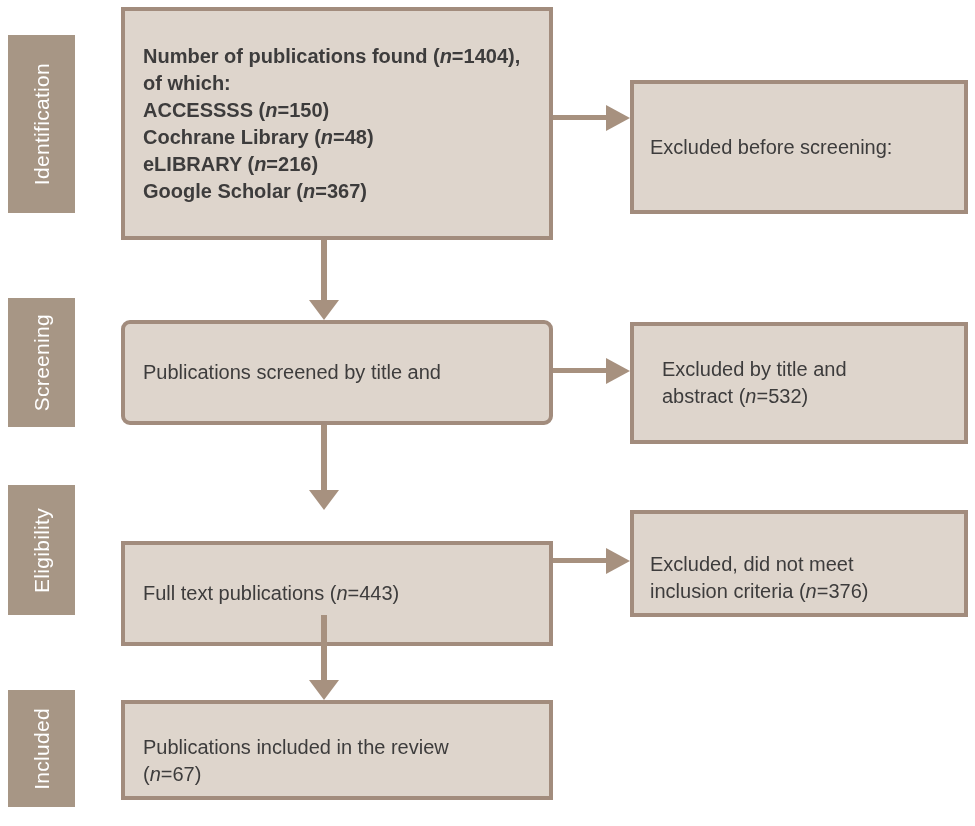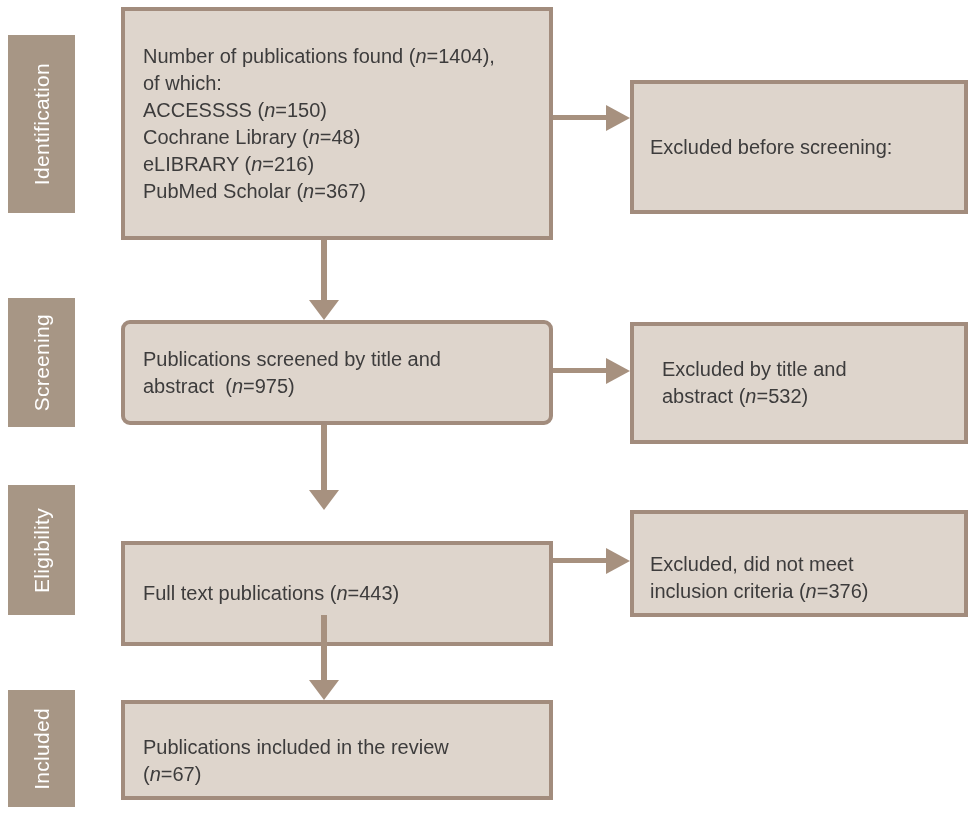--- a/index.html
+++ b/index.html
@@ -47,21 +47,21 @@
     line-height: 27px;
     display: flex;
     flex-direction: column;
     justify-content: center;
     padding: 8px 14px 8px 18px;
   }
   .box .line { white-space: pre-wrap; }
   .box em { font-style: italic; }
 
   .main-box { left: 121px; width: 432px; }
-  #mbox-identification { top: 7px;   height: 233px; }
+  #mbox-identification { top: 7px;   height: 233px; font-weight: bold; }
   #mbox-screening      { top: 320px; height: 105px; border-radius: 9px; }
   #mbox-eligibility    { top: 510px; height: 105px; margin-top: 31px; }
   #mbox-included       { top: 700px; height: 100px; justify-content: flex-end; }
 
   .side-box { left: 630px; width: 338px; padding-left: 16px; }
   #sbox-identification { top: 80px;  height: 134px; }
   #sbox-screening      { top: 322px; height: 122px; padding-left: 28px; }
   #sbox-eligibility    { top: 510px; height: 107px; justify-content: flex-end; }
 
   
@@ -113,27 +113,26 @@
     <span class="vtext">Included</span>
   </div>
 
   <div class="box main-box" id="mbox-identification">
     <div class="text">
         <div class="line"><span>Number of publications found (</span><em>n</em><span>=1404),</span></div>
         <div class="line"><span>of which:</span></div>
         <div class="line"><span>ACCESSSS (</span><em>n</em><span>=150)</span></div>
         <div class="line"><span>Cochrane Library (</span><em>n</em><span>=48)</span></div>
         <div class="line"><span>eLIBRARY (</span><em>n</em><span>=216)</span></div>
-        <div class="line"><span>PubMed Scholar (</span><em>n</em><span>=367)</span></div>
+        <div class="line"><span>Google Scholar (</span><em>n</em><span>=367)</span></div>
       </div>
   </div>
   <div class="box main-box" id="mbox-screening">
     <div class="text">
         <div class="line"><span>Publications screened by title and</span></div>
-        <div class="line"><span>abstract  (</span><em>n</em><span>=975)</span></div>
       </div>
   </div>
   <div class="box main-box" id="mbox-eligibility">
     <div class="text">
         <div class="line"><span>Full text publications (</span><em>n</em><span>=443)</span></div>
       </div>
   </div>
   <div class="box main-box" id="mbox-included">
     <div class="text">
         <div class="line"><span>Publications included in the review</span></div>

